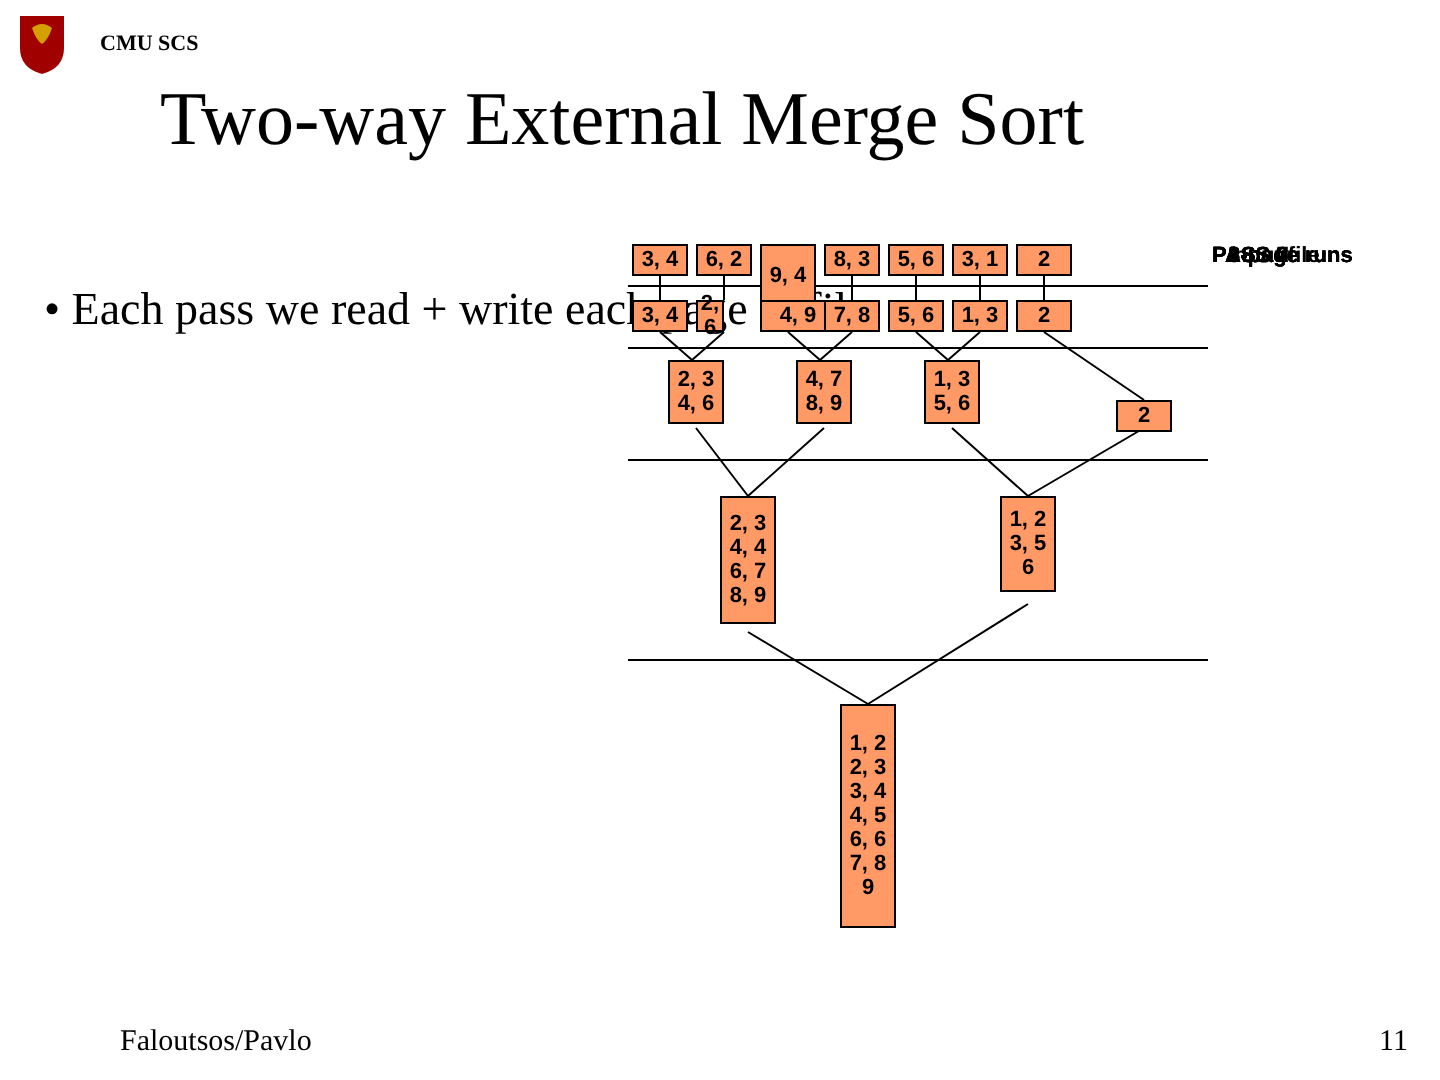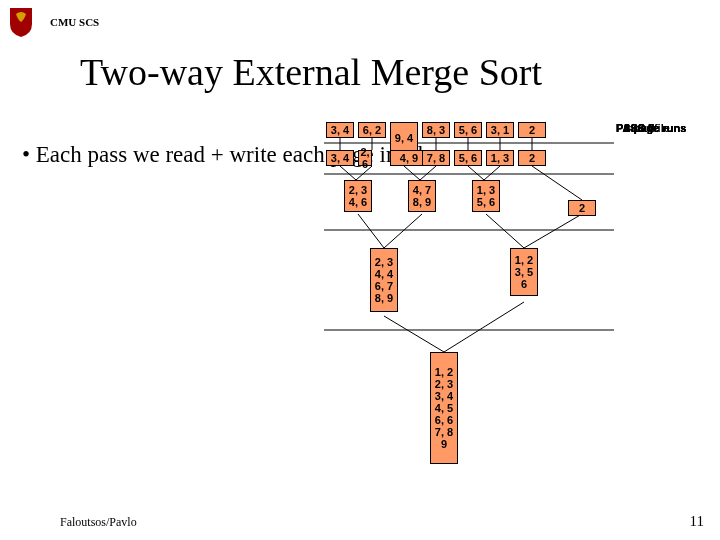--- a/index.html
+++ b/index.html
@@ -1,24 +1,24 @@
 <!DOCTYPE html>
 <html><head>
 <meta charset="utf-8">
 <style>
   * { box-sizing: border-box; margin: 0; padding: 0; }
   body { width: 720px; height: 540px; background: #fff; font-family: "Times New Roman", serif; position: relative; overflow: hidden; }
   .hdr { position: absolute; top: 6px; left: 8px; display: flex; align-items: center; gap: 16px; }
   .crest { width: 26px; height: 32px; }
   .hdr-text { font-weight: bold; font-size: 11px; }
-  .title { position: absolute; top: 38px; left: 80px; font-size: 38px; margin-top: 12px; }
+  .title { position: absolute; top: 38px; left: 80px; font-size: 38px; }
   .bullet { position: absolute; top: 140px; left: 22px; font-size: 23px; line-height: 1.3; }
-  .ftr { position: absolute; bottom: 10px; left: 60px; font-size: 12px; text-align: right; }
+  .ftr { position: absolute; bottom: 10px; left: 60px; font-size: 15px; text-align: right; }
   .pgnum { position: absolute; bottom: 10px; right: 16px; font-size: 15px; }
-  .diagram { position: absolute; top: 122px; left: 324px; width: 396px; height: 400px; text-decoration: underline; }
+  .diagram { position: absolute; top: 122px; left: 314px; width: 396px; height: 400px; text-decoration: underline; }
   .cell { position: absolute; border: 1px solid #000; background: #ff9966; font: bold 11px Arial; text-align: center; display: flex; flex-direction: column; align-items: center; justify-content: center; line-height: 1.1; }
   .lbl { position: absolute; font: bold 11px Arial; }
   .connectors { position: absolute; top:0; left:0; width:396px; height:400px; }
   .connectors line, .connectors path { stroke:#000; stroke-width:1; fill:none; }
 </style>
 </head>
 <body>
 
 <div class="hdr">
   <svg class="crest" viewBox="0 0 26 32">

